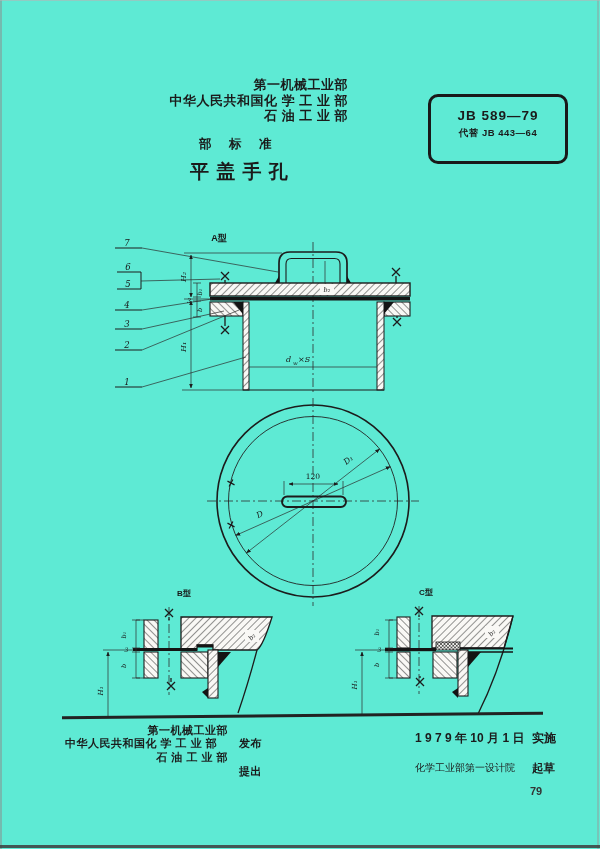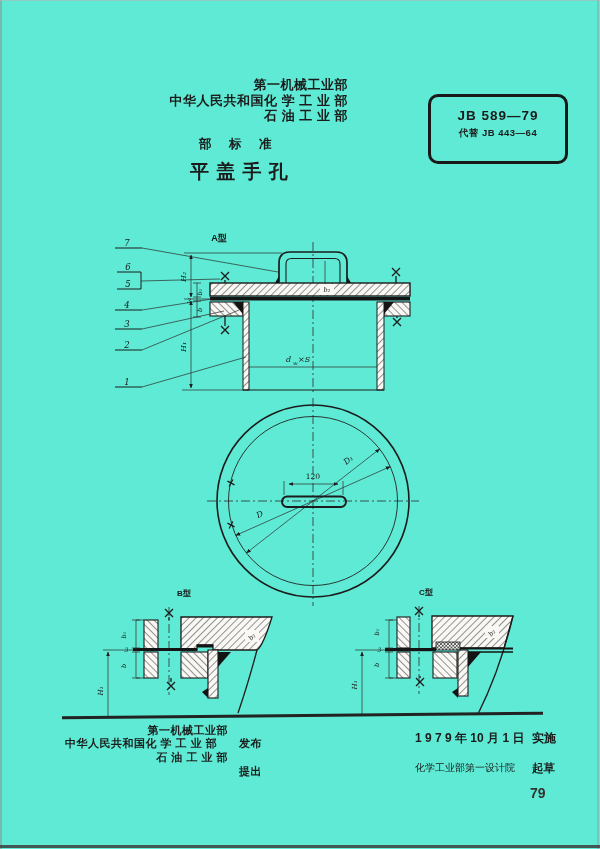--- a/index.html
+++ b/index.html
@@ -20,21 +20,21 @@
   .f-l2{left:65px;top:736px;}
   .f-v1{left:239px;top:736px;}
   .f-l3{left:65px;top:750px;width:163px;text-align:right;}
   .f-l4{left:74px;top:764px;}
   .f-v2{left:239px;top:764px;}
   .ftext{font-size:11px;font-weight:bold;letter-spacing:0.5px;}
   .f-r1{left:415px;top:730px;font-size:12px;font-weight:bold;}
   .f-rv1{left:532px;top:730px;font-size:12px;font-weight:bold;}
   .f-r2{left:415px;top:761px;font-size:10px;font-weight:normal;}
   .f-rv2{left:532px;top:761px;font-size:11.5px;font-weight:bold;}
-  .pgnum{left:530px;top:785px;font-size:14px;font-weight:600;color:#333;}
+  .pgnum{left:530px;top:785px;font-size:11px;font-weight:600;color:#333;}
   
   .edge-left{left:0;top:0;width:2px;height:849px;background:#8a8a8a;opacity:.5;}
   .edge-right{left:597px;top:0;width:2px;height:849px;background:#9a9a9a;opacity:.45;}
   .edge-bottom{left:0;top:845px;width:600px;height:3px;background:#3d3d3d;opacity:.85;}
   .edge-top{left:0;top:0;width:600px;height:1px;background:#b5b5b5;opacity:.6;}
   
   svg{overflow:visible;}
   .ln{stroke:#1c1c1c;stroke-width:1;fill:none;}
   .thin{stroke:#2b2b2b;stroke-width:0.7;fill:none;}
   .cl{stroke:#2e2e2e;stroke-width:0.8;stroke-dasharray:9 3 2 3;fill:none;}

